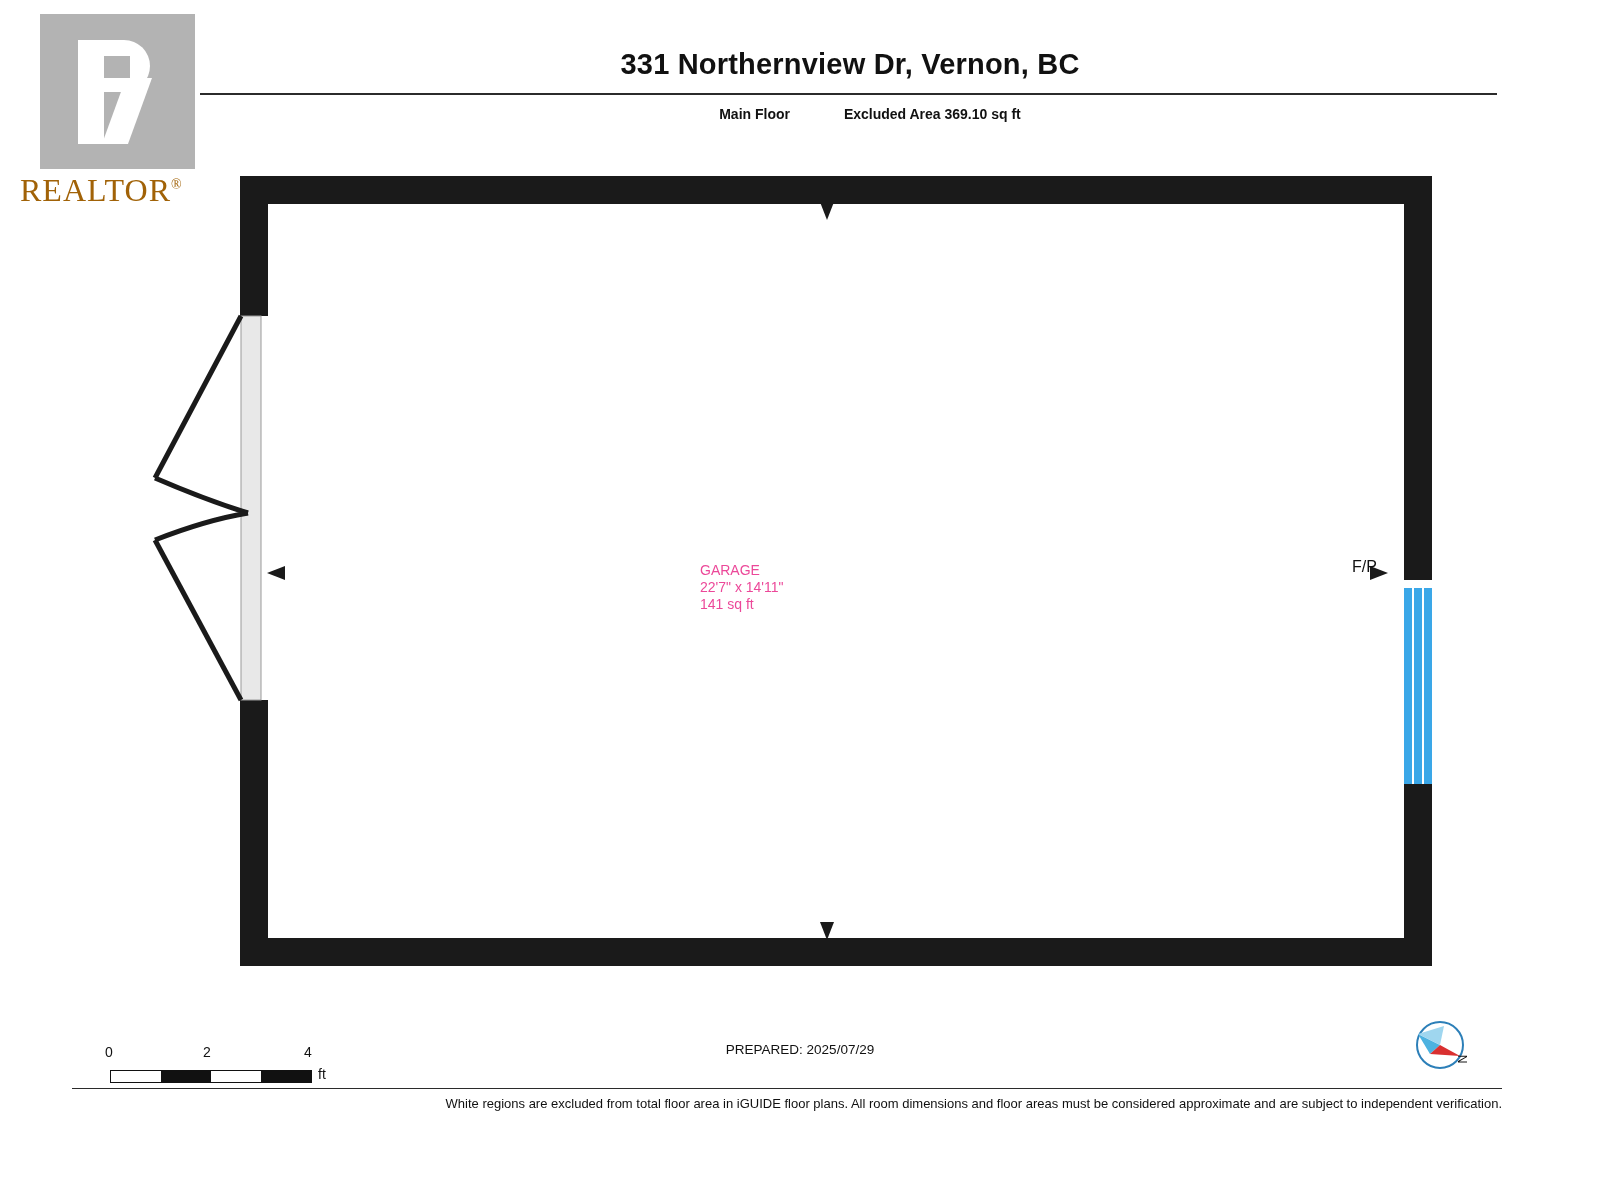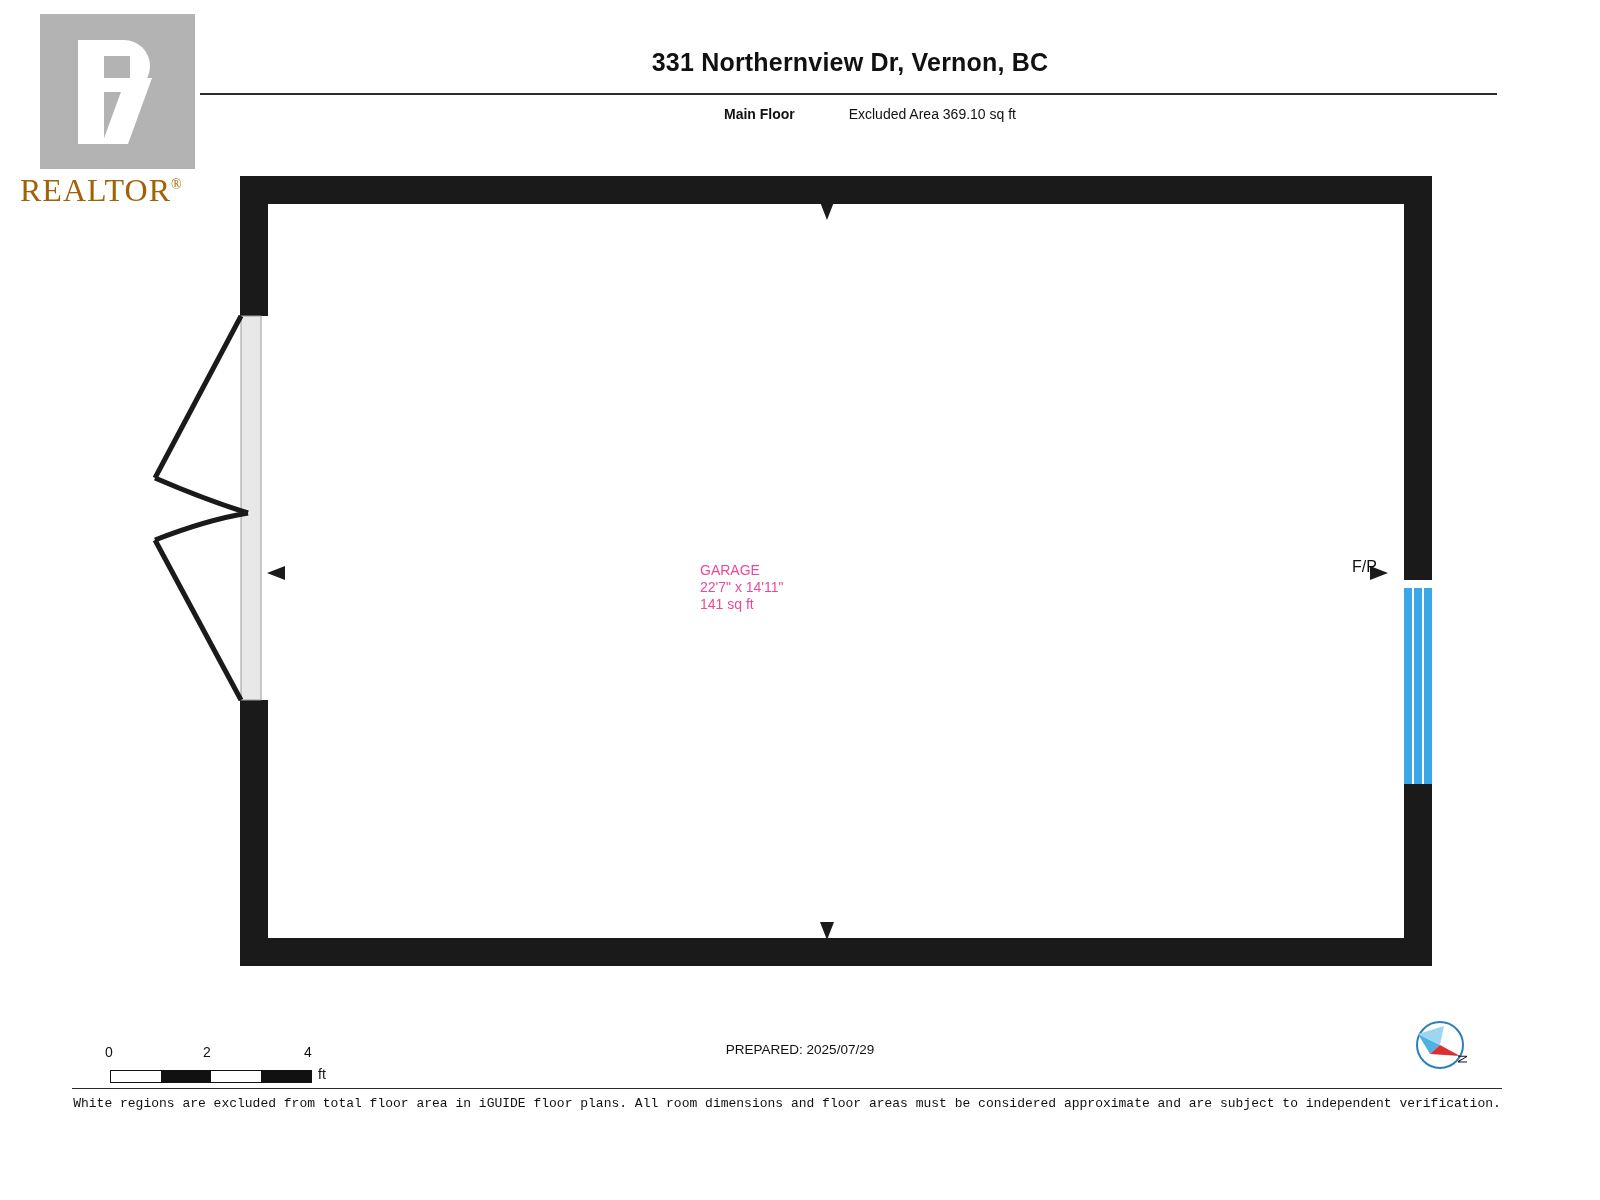--- a/index.html
+++ b/index.html
@@ -22,21 +22,21 @@
     left: 0; top: 0;
     width: 1600px;
     height: 160px;
   }
   #plan-title {
     position: absolute;
     left: 200px;
     top: 48px;
     width: 1300px;
     text-align: center;
-    font-size: 25px;
+    font-size: 29px;
     font-weight: bold;
     letter-spacing: 0.2px;
     color: #111;
   }
   #title-rule {
     position: absolute;
     left: 200px;
     top: 93px;
     width: 1297px;
     height: 2px;
@@ -50,21 +50,21 @@
     text-align: center;
     font-size: 14px;
     color: #111;
   }
   #subtitle-row .floor-label {
     font-weight: bold;
     padding-left: 40px;
   }
   #subtitle-row .excluded-label {
     margin-left: 18px;
-    font-weight: normal;
+    font-weight: bold;
     padding-left: 32px;
   }
 
   
   #realtor-logo {
     position: absolute;
     left: 20px;
     top: 14px;
     width: 210px;
     height: 200px;
@@ -231,24 +231,23 @@
     top: 1088px;
     width: 1430px;
     height: 1px;
     background: #2b2b2b;
   }
   #footer-note {
     position: absolute;
     left: 72px;
     top: 1096px;
     width: 1430px;
-    text-align: center;
+    text-align: right;
     font-size: 13px;
     color: #111;
-    font-family: Liberation Mono, monospace;
   }
 </style>
 </head>
 <body>
 
 <div id="header-area">
   <div id="plan-title">331 Northernview Dr, Vernon, BC</div>
   <div id="title-rule"></div>
   <div id="subtitle-row">
     <span class="floor-label">Main Floor</span>

